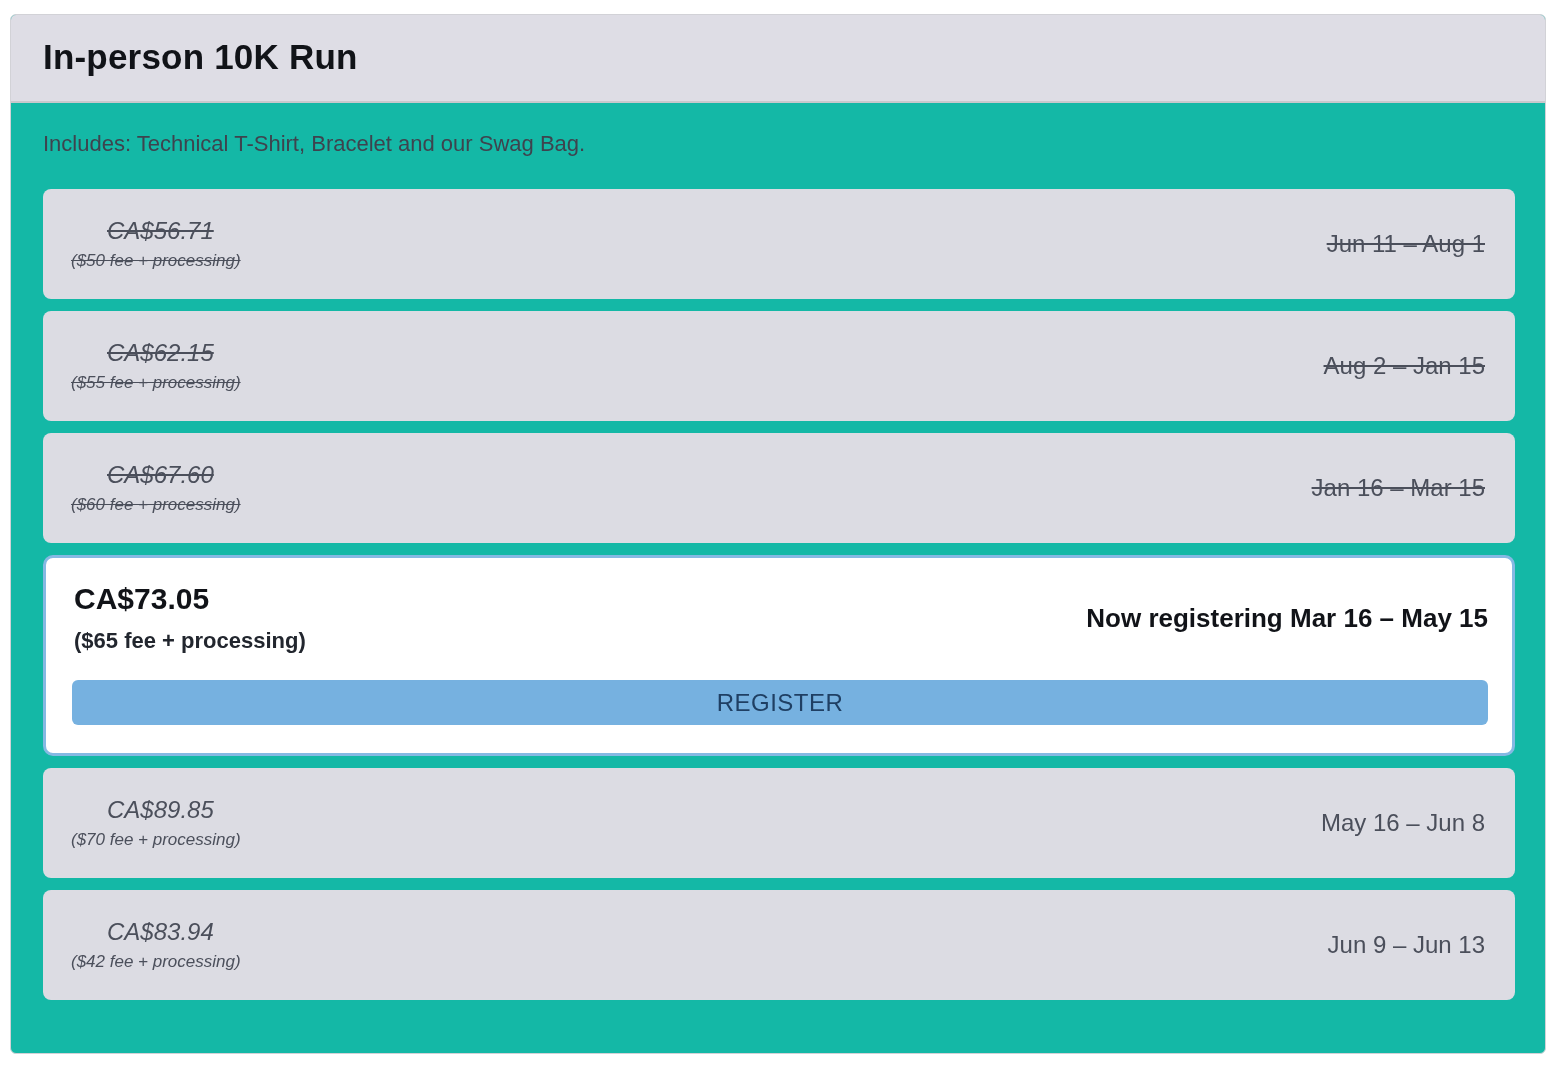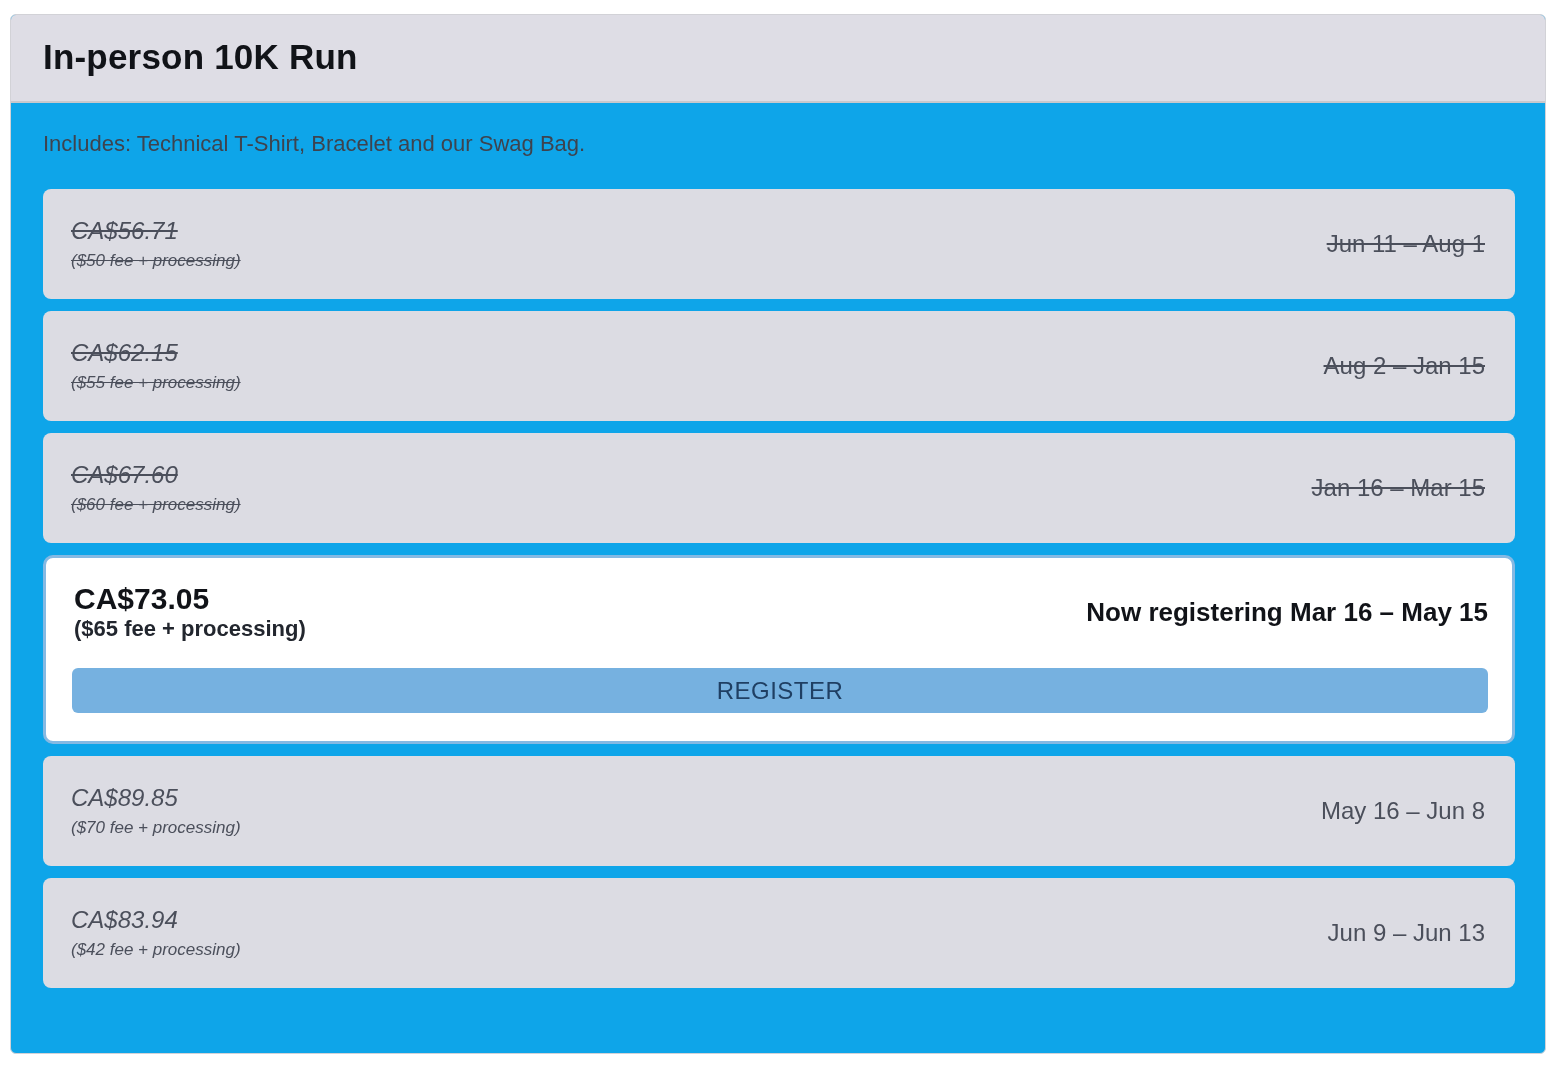--- a/index.html
+++ b/index.html
@@ -6,21 +6,21 @@
   html, body {
     width: 1556px; height: 1068px;
     background: #ffffff;
     font-family: "Liberation Sans", sans-serif;
     color: #3e434e;
   }
   .card {
     position: absolute;
     left: 10px; top: 14px;
     width: 1536px; height: 1040px;
-    background: #0ea5e9;
+    background: #14b8a6;
     border: 1px solid #d2d2d7;
     border-radius: 6px;
     overflow: hidden;
   }
   .card-header {
     background: #dedde5;
     border-bottom: 2px solid #c8c8cc;
     padding: 22px 32px 24px 32px;
   }
   .card-header h1 {
@@ -40,41 +40,41 @@
     border-radius: 8px;
     min-height: 110px;
     margin-bottom: 12px;
     display: flex;
     align-items: center;
     justify-content: space-between;
     padding: 0 30px 0 28px;
     color: #4b4f5b;
   }
   .tier .price-block { display: flex; flex-direction: column; gap: 6px; }
-  .tier .price { font-size: 24px; font-style: italic; }
+  .tier .price { font-size: 24px; font-style: italic; margin-left: 36px; }
   .tier .fee { font-size: 17px; font-style: italic; }
   .tier .dates { font-size: 24px; }
   .tier.past .price, .tier.past .fee, .tier.past .dates {
     text-decoration: line-through;
   }
   .tier-active {
     background: #ffffff;
     border: 3px solid #85b9e3;
     border-radius: 10px;
     margin-bottom: 12px;
     padding: 24px 24px 28px 26px;
     color: #111318;
   }
   .tier-active .active-top {
     display: flex;
     align-items: center;
     justify-content: space-between;
     padding-left: 2px;
   }
-  .tier-active .price-block { display: flex; flex-direction: column; gap: 0; }
+  .tier-active .price-block { display: flex; flex-direction: column; gap: 12px; }
   .tier-active .price { font-size: 30px; font-weight: bold; color: #111318; }
   .tier-active .fee { font-size: 22px; color: #22262e; font-weight: bold; }
   .tier-active .dates { font-size: 26px; font-weight: bold; color: #111318; }
   .register-btn {
     display: block;
     width: 100%;
     height: 45px;
     margin-top: 26px;
     background: #76b1e0;
     color: #1f3f63;

